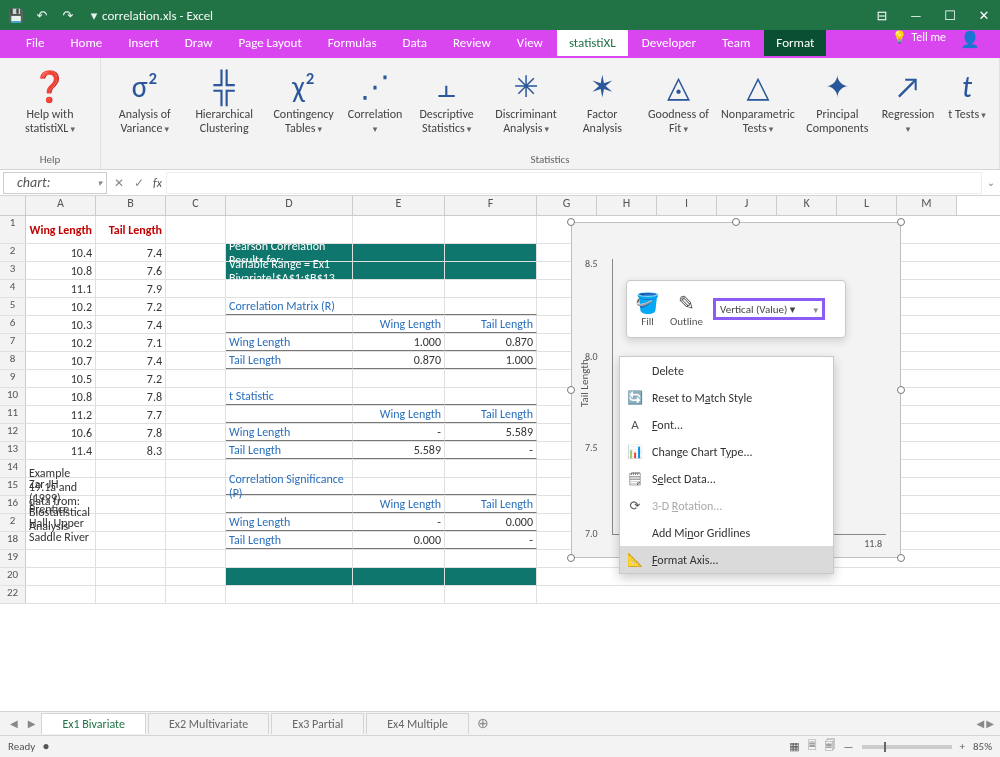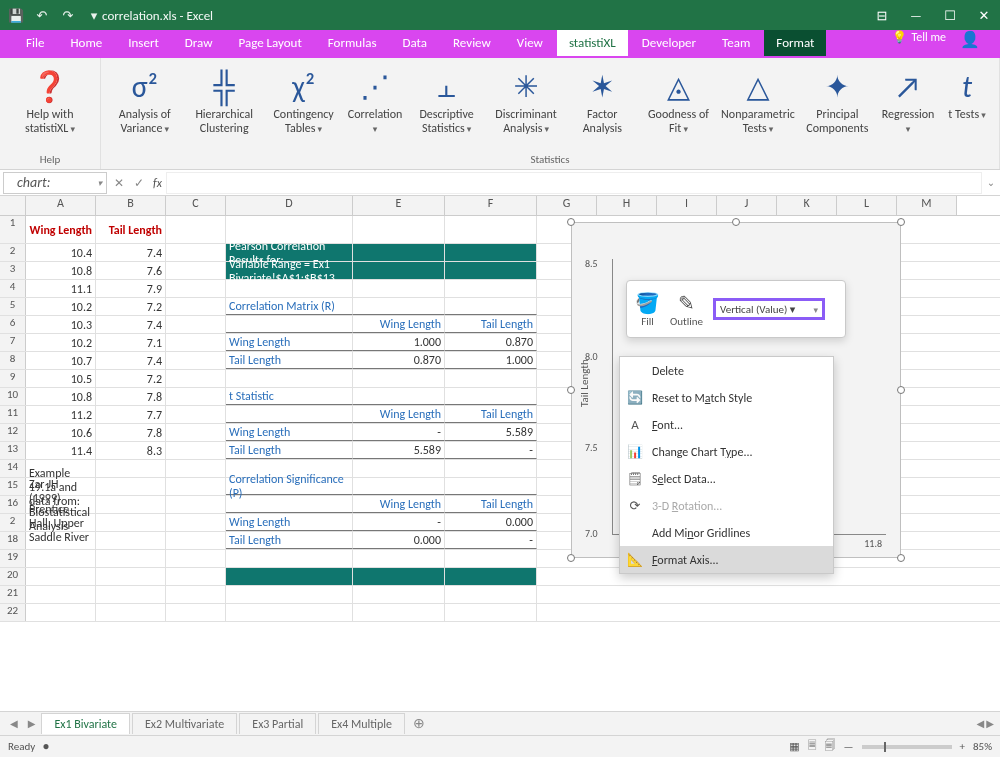--- a/index.html
+++ b/index.html
@@ -89,21 +89,21 @@
   .ctxmenu { position:absolute; left:619px; top:160px; width:215px; background:#fff; border:1px solid #c9c9c9; box-shadow:0 4px 10px rgba(0,0,0,.2);}
   .ctxmenu .mi{ display:flex; align-items:center; height:27px; padding:0 10px 0 6px; font-size:12px; color:#333; gap:8px;}
   .ctxmenu .mi .mico2{width:18px; text-align:center; font-size:13px; color:#555;}
   .ctxmenu .mi.disabled{color:#aaa;}
   .ctxmenu .mi.hover{background:#dadada;}
   .ctxmenu .mi u{text-decoration:underline;}
 
   
   .sheettabs { height:24px; background:#f3f3f3; border-top:1px solid #d4d4d4; display:flex; align-items:center; padding:0 6px; gap:2px; font-size:12px;}
   .sheettabs .nav{color:#888;padding:0 4px;font-size:10px;}
-  .sheettabs .stab{padding:3px 12px;border:1px solid #d4d4d4;border-bottom:none;background:#fff;color:#217346;}
+  .sheettabs .stab{padding:3px 20px;border:1px solid #d4d4d4;border-bottom:none;background:#fff;color:#217346;}
   .sheettabs .stab.inactive{background:#f3f3f3;color:#666;}
   .sheettabs .add{color:#888;font-size:14px;padding:0 6px;}
   .sheettabs .scroll{flex:1;display:flex;justify-content:flex-end;align-items:center;gap:2px;}
   .sheettabs .sbtn{font-size:10px;color:#888;}
 
   
   .status { height:22px; background:#f3f3f3; border-top:1px solid #d4d4d4; display:flex; align-items:center; padding:0 8px; font-size:11px; color:#555;}
   .status .views{flex:1;display:flex;justify-content:flex-end;gap:8px;align-items:center;}
   .status .slider{width:90px;height:4px;background:#ccc;position:relative;}
   .status .slider::after{content:"";position:absolute;width:2px;height:10px;background:#666;left:25%;top:-3px;}
@@ -416,29 +416,20 @@
       <div class="row">
         <div class="rh">20</div>
         <div class="cell "></div>
         <div class="cell "></div>
         <div class="cell sm"></div>
         <div class="cell d bluehdr"></div>
         <div class="cell wide bluehdr"></div>
         <div class="cell wide bluehdr"></div>
       </div>
       <div class="row">
-        <div class="rh">21</div>
-        <div class="cell "></div>
-        <div class="cell "></div>
-        <div class="cell sm"></div>
-        <div class="cell d"></div>
-        <div class="cell wide"></div>
-        <div class="cell wide"></div>
-      </div>
-      <div class="row">
         <div class="rh">22</div>
         <div class="cell "></div>
         <div class="cell "></div>
         <div class="cell sm"></div>
         <div class="cell d"></div>
         <div class="cell wide"></div>
         <div class="cell wide"></div>
       </div>
     </div>
 

